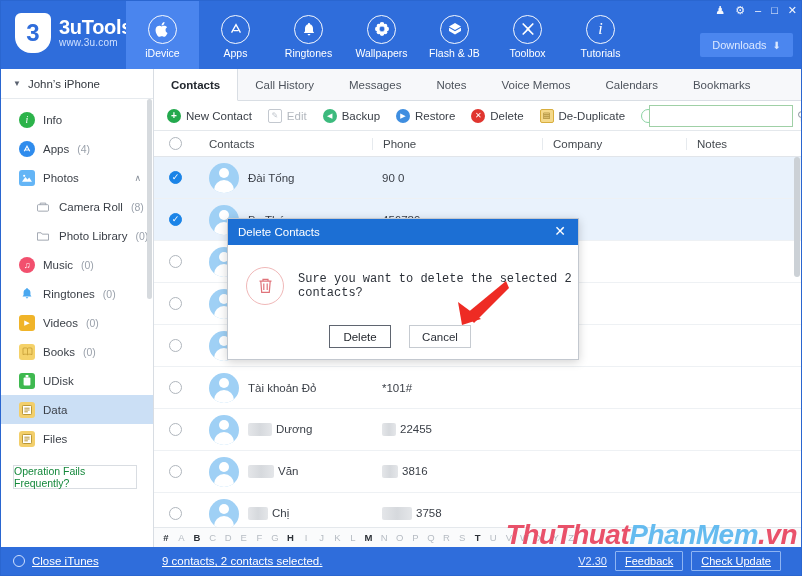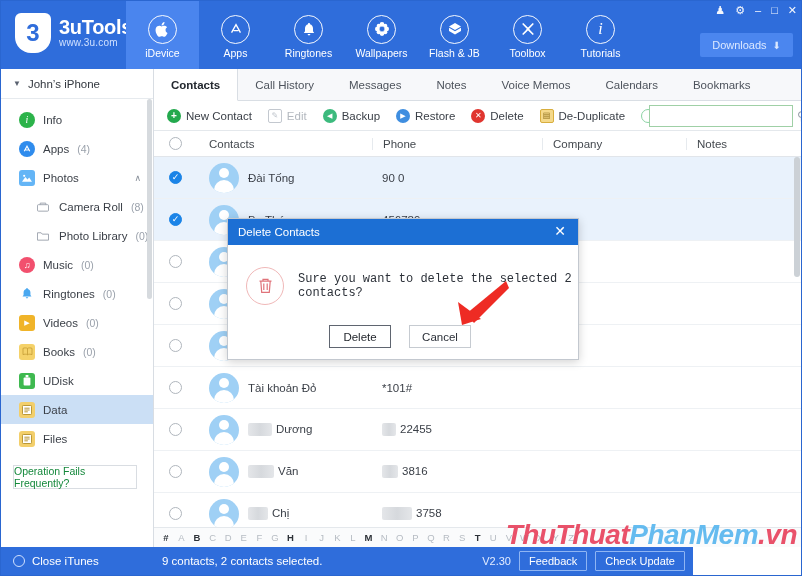--- a/index.html
+++ b/index.html
@@ -218,34 +218,34 @@
     display: flex; align-items: center; padding-left: 4px; gap: 0;
   }
   .alpha span {
     width: 15.6px; text-align: center; font-size: 9.5px; color: #b6bcc3;
     cursor: pointer;
   }
   .alpha span.on { color: #2d3238; font-weight: bold; }
 
   
   .statusbar {
-    position: absolute; left: 0; bottom: 0; width: 692px; height: 28px;
+    position: absolute; left: 0; bottom: 0; width: 800px; height: 28px;
     background: #2f6ddb; display: flex; align-items: center;
-    color: #fff; font-size: 11.5px;
+    color: #fff; font-size: 11.5px; text-decoration: underline;
   }
   .st-left {
     width: 153px; display: flex; align-items: center; gap: 7px;
     padding-left: 12px; cursor: pointer;
   }
   .st-ring {
     width: 12px; height: 12px; border-radius: 50%;
     border: 1.4px solid #cfe0ff;
   }
   .st-mid { flex: 1; padding-left: 8px; }
-  .st-right { display: flex; align-items: center; gap: 8px; padding-right: 8px; }
+  .st-right { display: flex; align-items: center; gap: 8px; padding-right: 20px; }
   .st-ver { font-size: 11px; color: #e3ecff; }
   .st-btn {
     border: 1px solid #8fb5f3; padding: 3px 9px; font-size: 11px;
     cursor: pointer; border-radius: 1px;
   }
 
   
   .overlay { position: absolute; inset: 0; }
   .modal {
     position: absolute; left: 226px; top: 217px; width: 352px; height: 142px;

